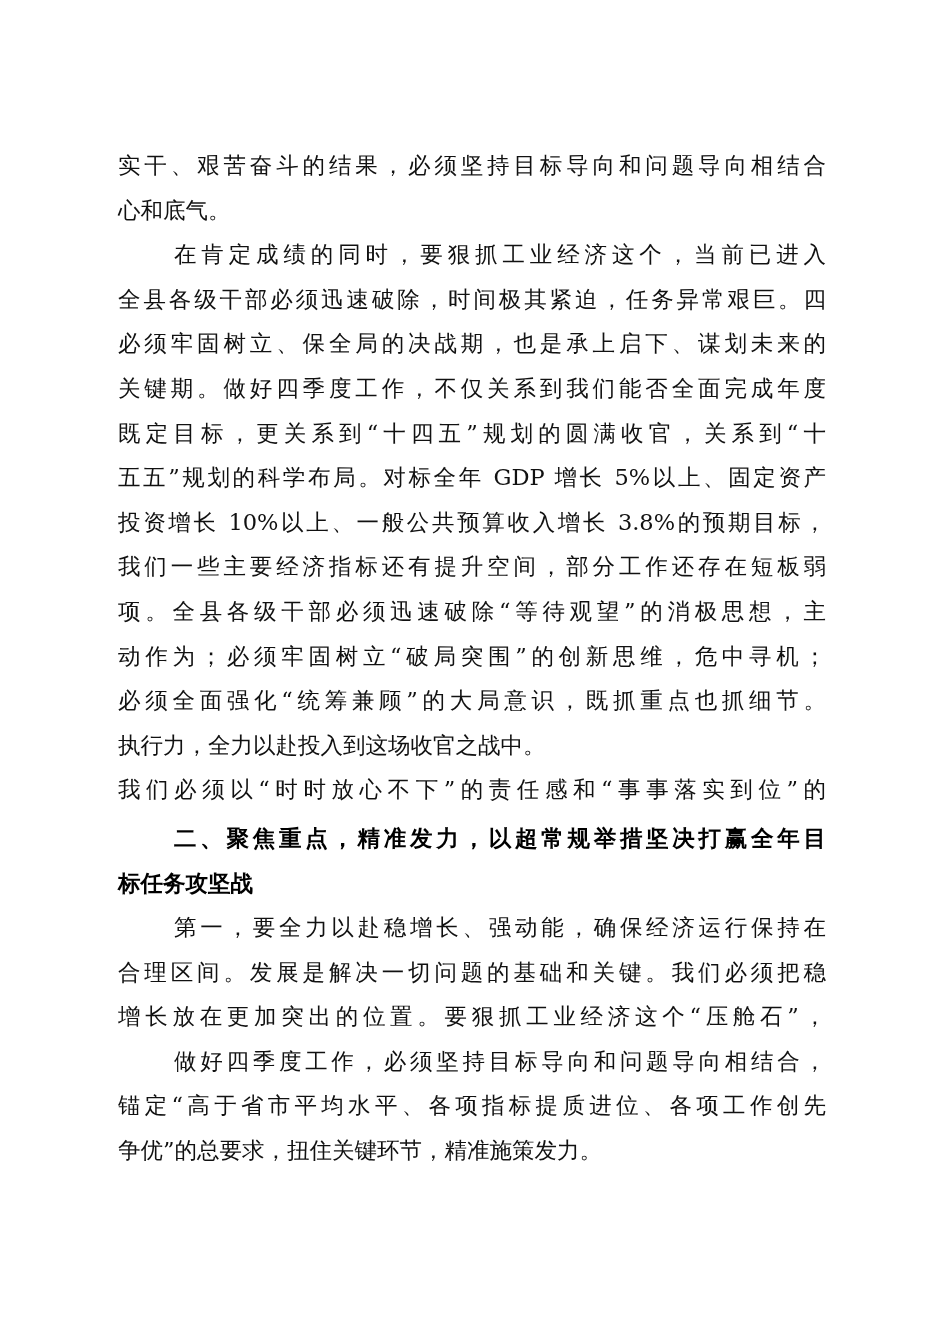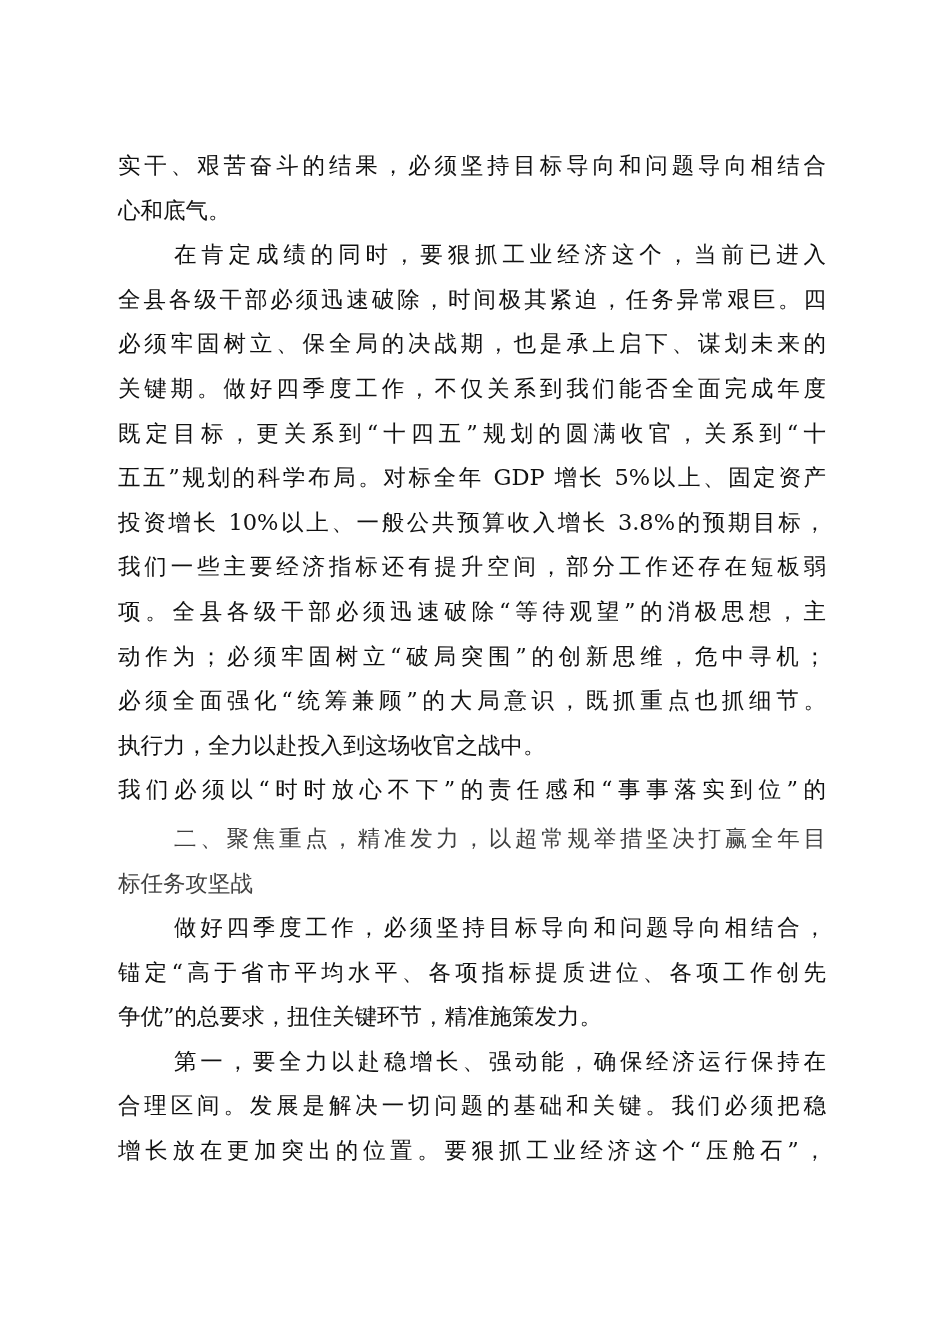--- a/index.html
+++ b/index.html
@@ -19,22 +19,22 @@
       height: 44.6px;
       white-space: nowrap;
       text-align: justify;
       text-align-last: justify;
       letter-spacing: 0;
     }
     .line.last { text-align-last: left; }
     .indent { padding-left: 56px; }
     .heading .line {
       font-family: "DejaVu Sans", "Liberation Sans", sans-serif;
-      font-weight: normal;
-      color: #404040;
+      font-weight: bold;
+      color: #000000;
     }
     .heading { margin-top: 4px; }
   </style>
 </head>
 <body>
 
 <div class="page">
 
   <div class="paragraph">
     <span class="line">实干、艰苦奋斗的结果，必须坚持目标导向和问题导向相结合</span>
@@ -56,24 +56,24 @@
     <span class="line last">执行力，全力以赴投入到这场收官之战中。</span>
     <span class="line">我们必须以“时时放心不下”的责任感和“事事落实到位”的</span>
   </div>
 
   <div class="paragraph heading">
     <span class="line indent">二、聚焦重点，精准发力，以超常规举措坚决打赢全年目</span>
     <span class="line last">标任务攻坚战</span>
   </div>
 
   <div class="paragraph">
+    <span class="line indent">第一，要全力以赴稳增长、强动能，确保经济运行保持在</span>
+    <span class="line">合理区间。发展是解决一切问题的基础和关键。我们必须把稳</span>
+    <span class="line">增长放在更加突出的位置。要狠抓工业经济这个“压舱石”，</span>
+  </div>
+
+  <div class="paragraph">
     <span class="line indent">做好四季度工作，必须坚持目标导向和问题导向相结合，</span>
     <span class="line">锚定“高于省市平均水平、各项指标提质进位、各项工作创先</span>
     <span class="line last">争优”的总要求，扭住关键环节，精准施策发力。</span>
   </div>
 
-  <div class="paragraph">
-    <span class="line indent">第一，要全力以赴稳增长、强动能，确保经济运行保持在</span>
-    <span class="line">合理区间。发展是解决一切问题的基础和关键。我们必须把稳</span>
-    <span class="line">增长放在更加突出的位置。要狠抓工业经济这个“压舱石”，</span>
-  </div>
-
 </div>
 
 </body></html>

